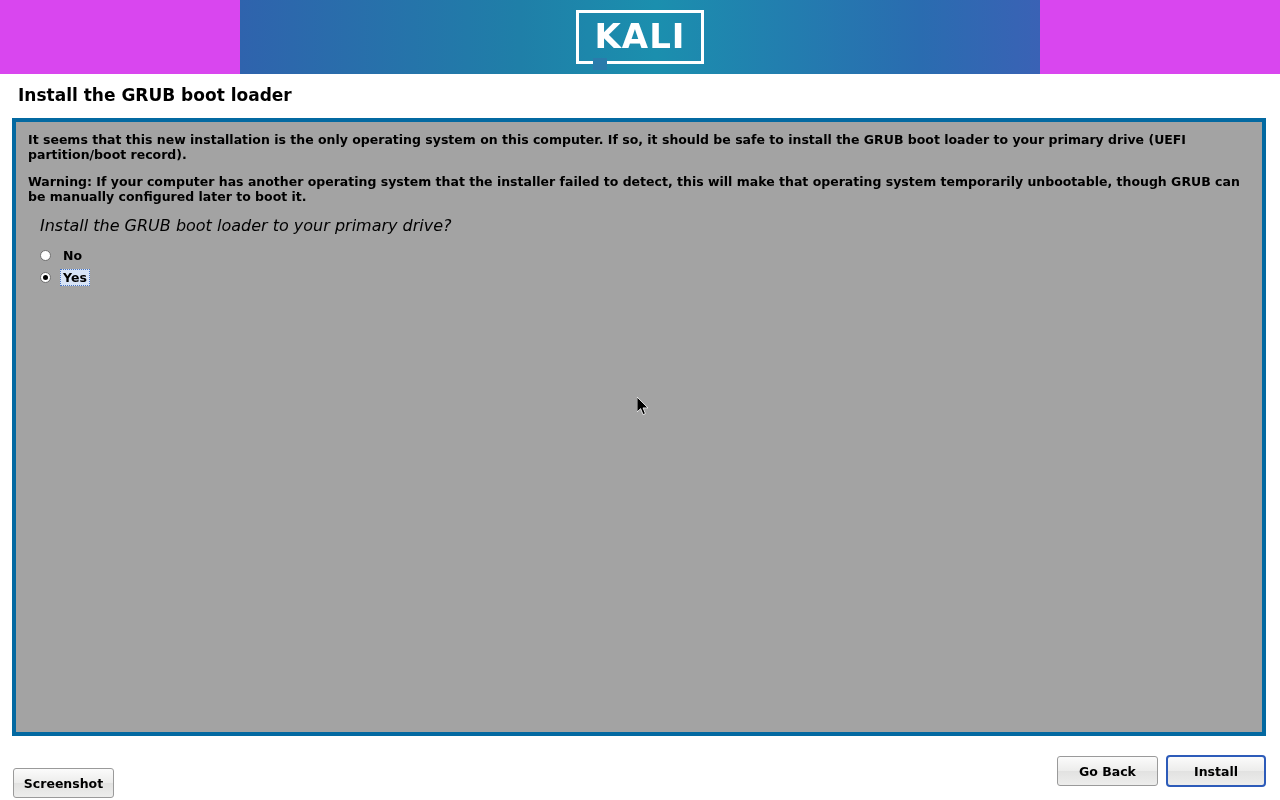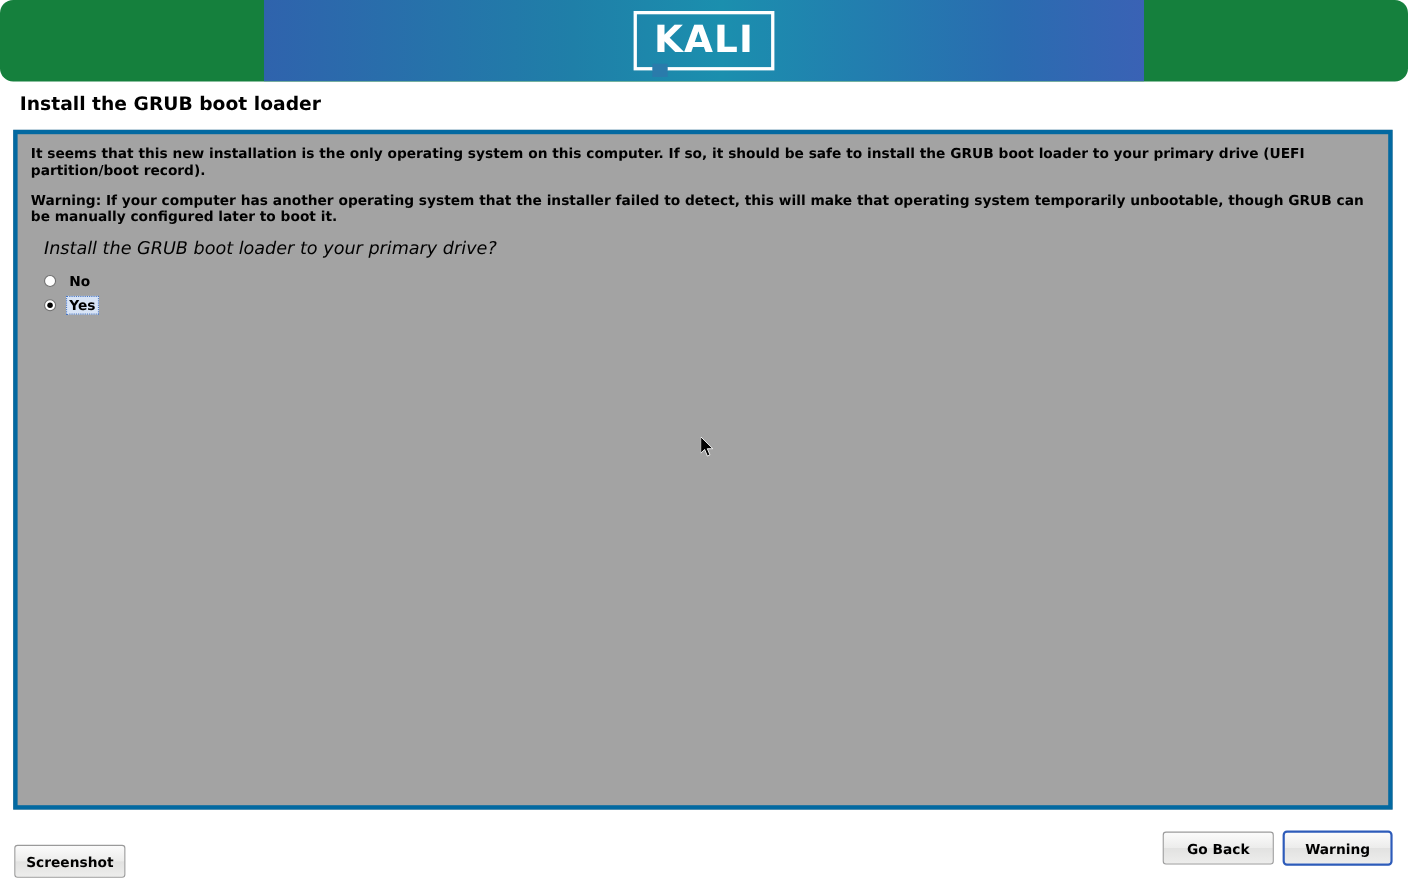--- a/index.html
+++ b/index.html
@@ -17,23 +17,22 @@
     width: 1280px;
     height: 800px;
     background: #ffffff;
   }
 
   
   .banner {
     position: relative;
     width: 1280px;
     height: 74px;
-    background: #15803d;
+    background: #d946ef;
     overflow: hidden;
-    border-radius: 12px;
   }
   .banner-gradient {
     position: absolute;
     left: 240px;
     top: 0;
     width: 800px;
     height: 74px;
     background: linear-gradient(90deg, #2f63ad 0%, #1f7fa8 35%, #1b8fae 52%, #2a6cb0 85%, #3a62b5 100%);
   }
   .banner-logo {
@@ -244,19 +243,19 @@
           <span class="radio-label focused">Yes</span>
         </div>
 
       </div>
 
     </div>
   </div>
 
   <div class="btn" id="screenshot-button">Screenshot</div>
   <div class="btn" id="go-back-button">Go Back</div>
-  <div class="btn" id="continue-button">Warning</div>
+  <div class="btn" id="continue-button">Install</div>
 
   <svg class="cursor" viewBox="0 0 12 19" xmlns="http://www.w3.org/2000/svg">
     <polygon points="0,0 0,15 3.6,11.6 6.1,17.6 8.4,16.6 6,10.9 11,10.9" fill="#000000" stroke="#ffffff" stroke-width="0.8"></polygon>
   </svg>
 
 </div>
 
 </body></html>

